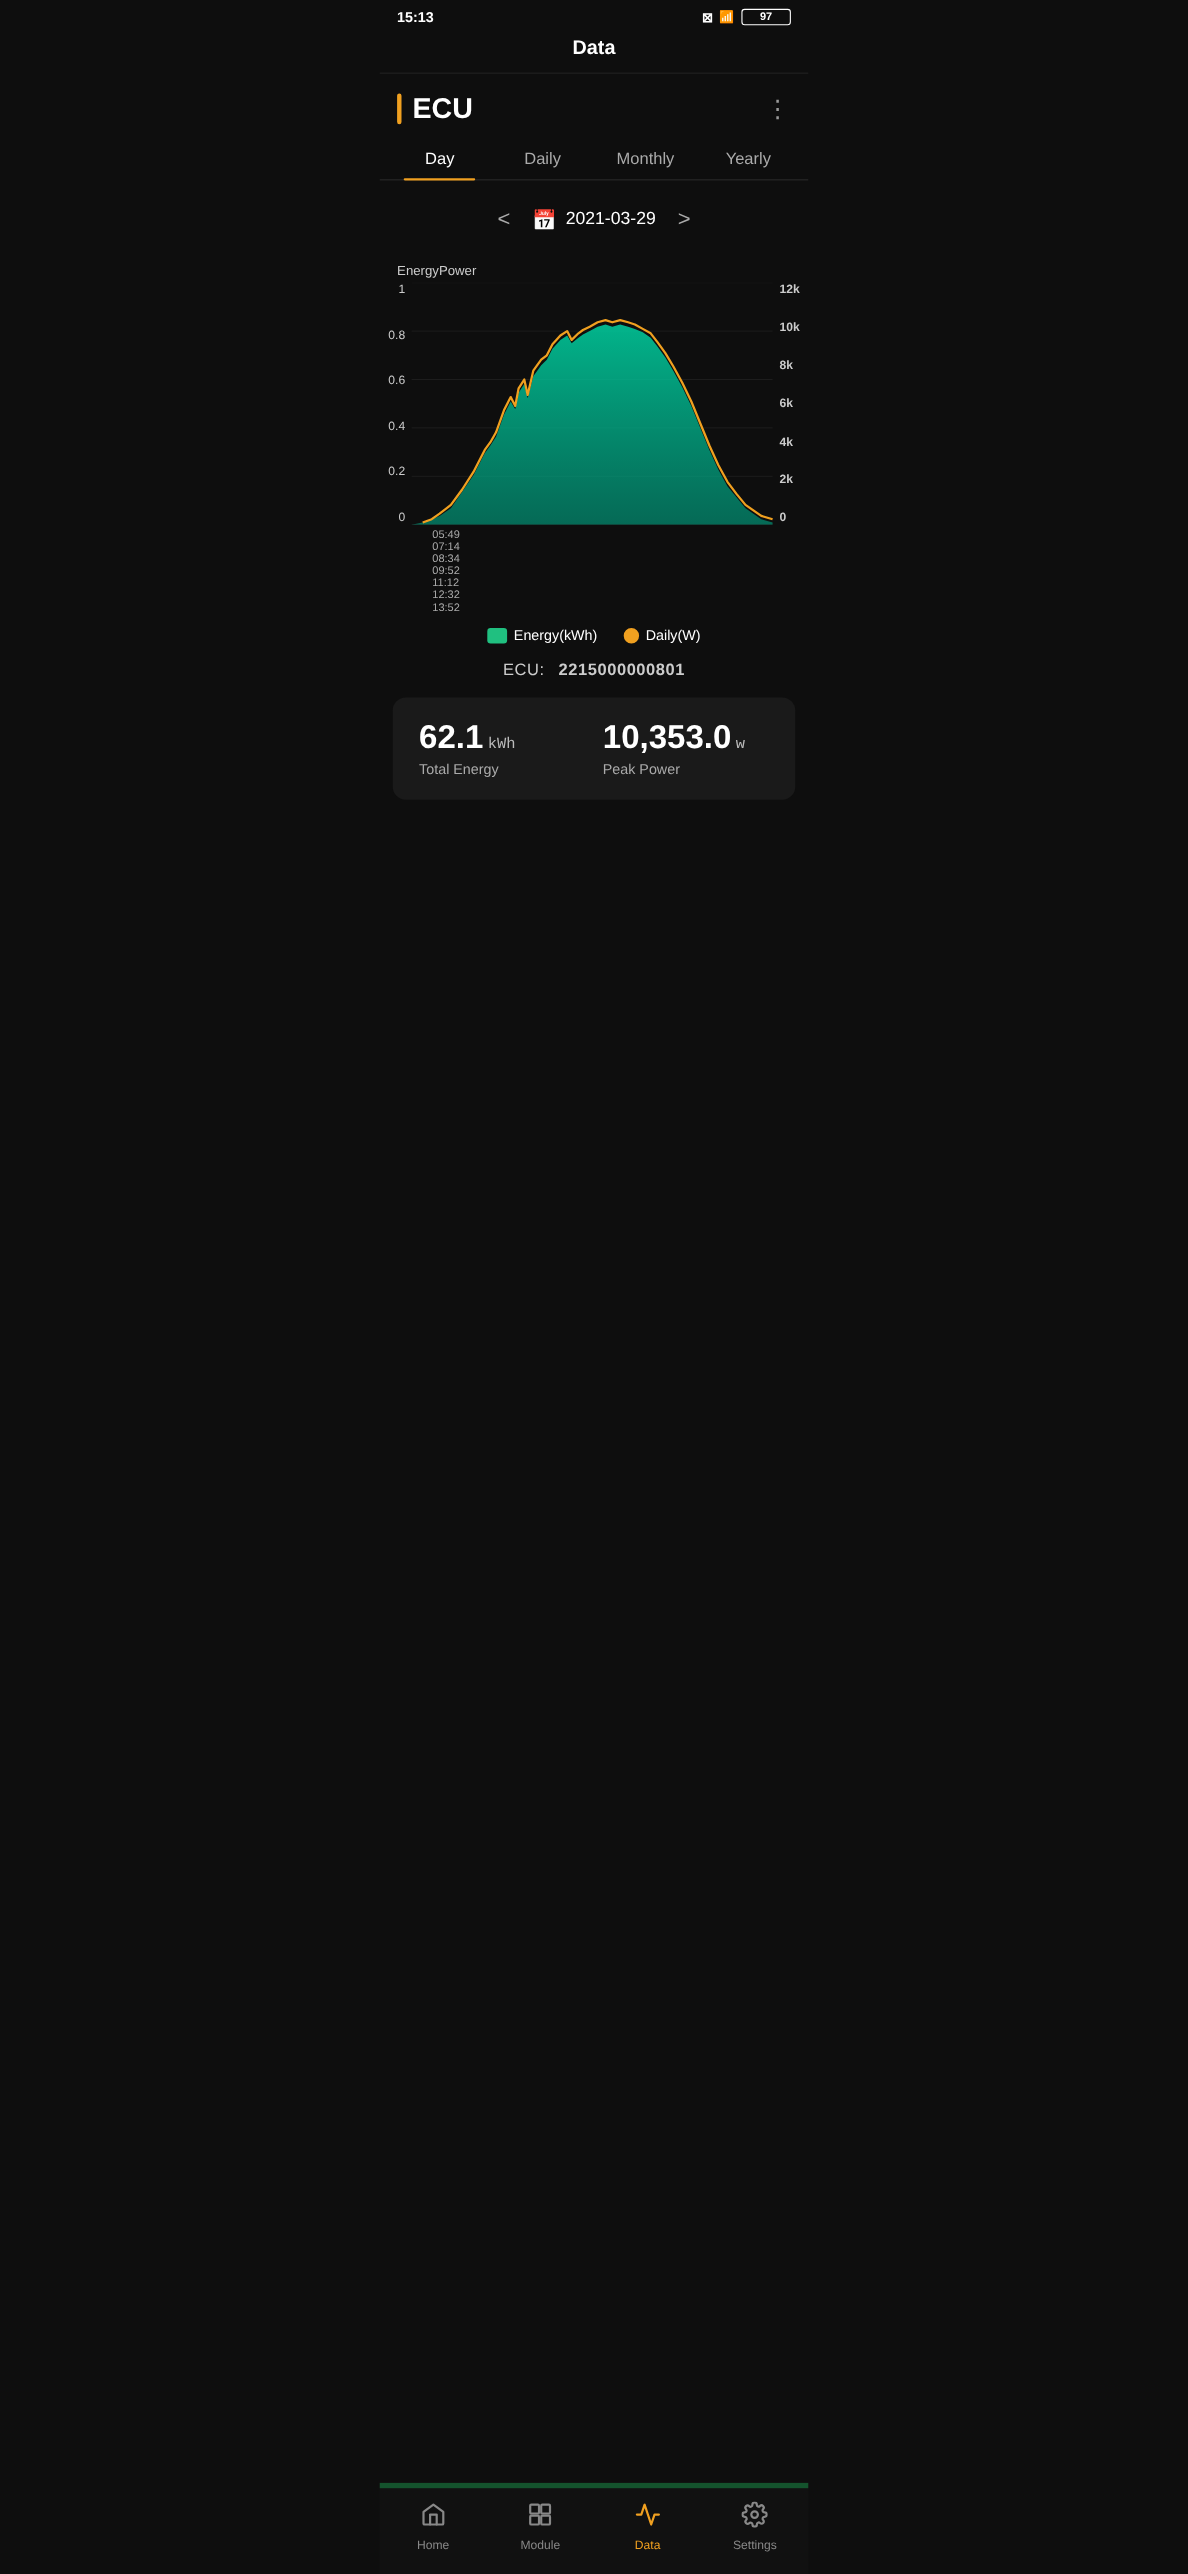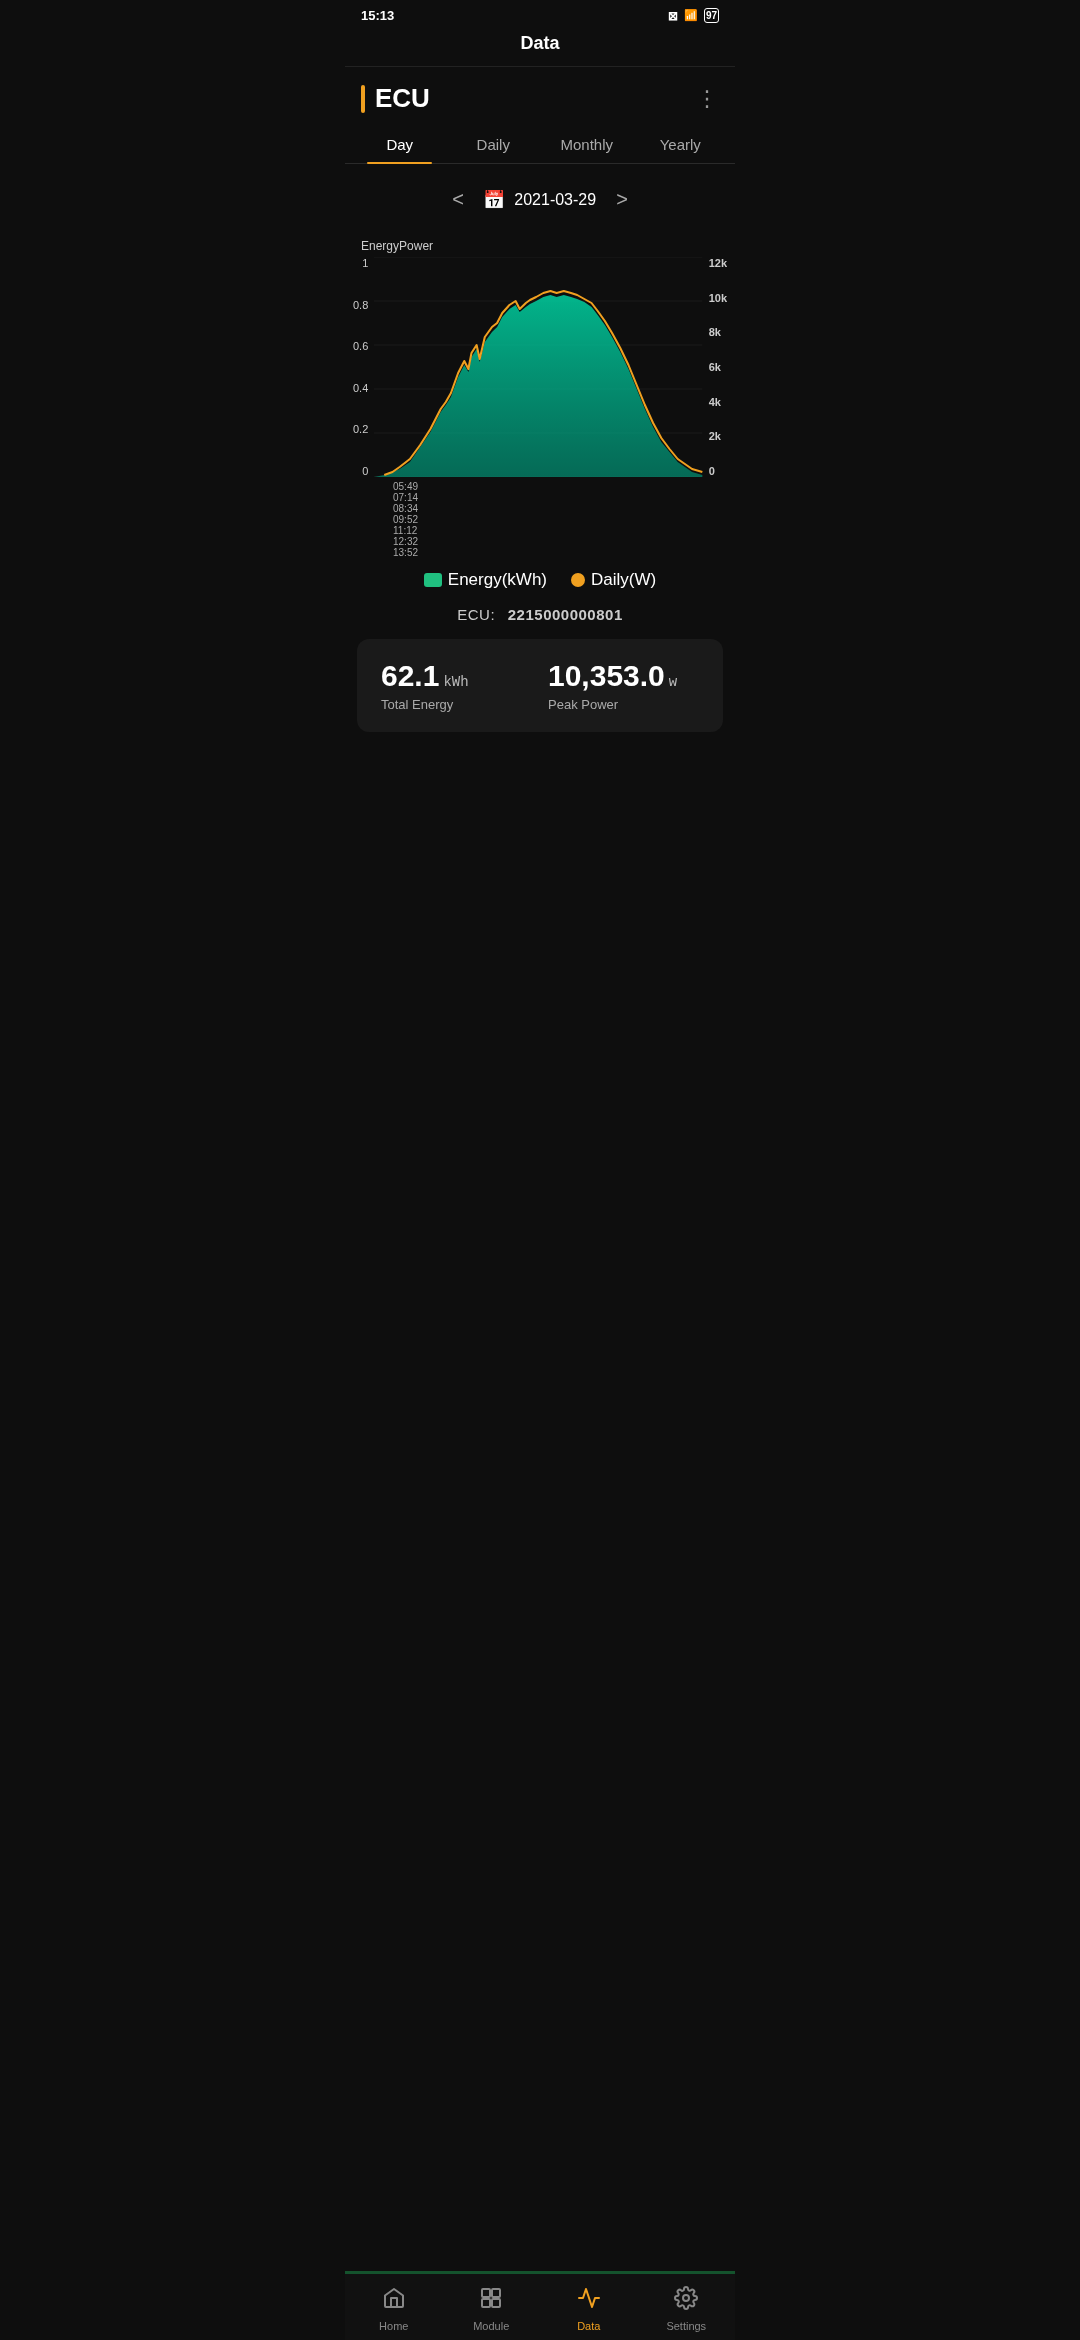--- a/index.html
+++ b/index.html
@@ -26,21 +26,21 @@
     }
     .status-icons {
       display: flex;
       align-items: center;
       gap: 6px;
       font-size: 11px;
     }
     .battery-icon {
       border: 1.5px solid #fff;
       border-radius: 3px;
-      padding: 1px 1px;
+      padding: 1px 16px;
       font-size: 10px;
       font-weight: 600;
     }
 
     
     .header {
       text-align: center;
       padding: 6px 0 12px;
       font-size: 18px;
       font-weight: 600;
@@ -188,21 +188,21 @@
       color: #aaa;
       flex-direction: column;
     }
 
     
     .legend {
       display: flex;
       justify-content: center;
       gap: 24px;
       padding: 12px 0 8px;
-      font-size: 17px;
+      font-size: 13px;
     }
     .legend-item {
       display: flex;
       align-items: center;
       gap: 6px;
     }
     .legend-color-box {
       width: 18px;
       height: 14px;
       border-radius: 3px;
@@ -257,23 +257,23 @@
     }
 
     
     .bottom-nav {
       position: fixed;
       bottom: 0;
       left: 50%;
       transform: translateX(-50%);
       width: 390px;
       background: #111;
-      border-top: 3px solid #14532d;
-      display: flex;
-      padding: 8px 0 4px;
+      border-top: 5px solid #14532d;
+      display: flex;
+      padding: 8px 0 16px;
     }
     .nav-item {
       flex: 1;
       display: flex;
       flex-direction: column;
       align-items: center;
       gap: 4px;
       cursor: pointer;
       padding: 4px 0;
     }

